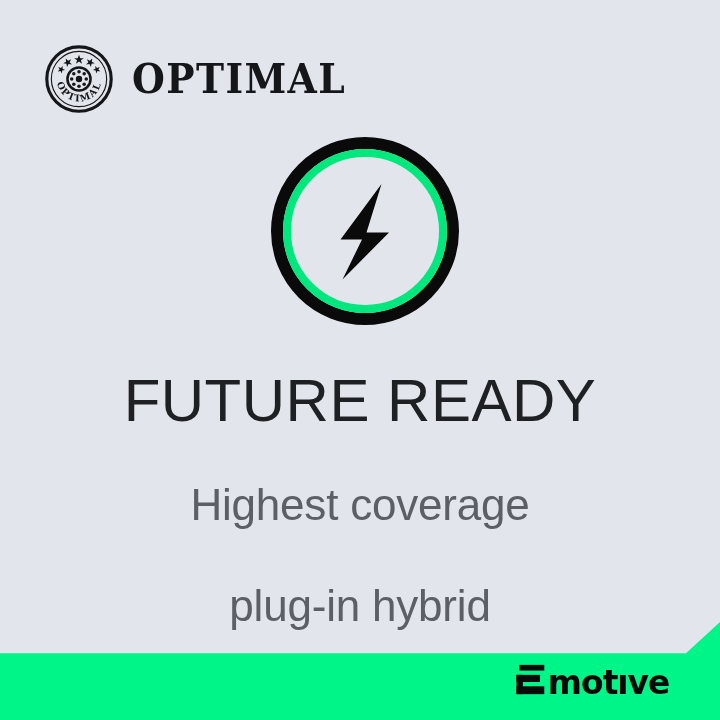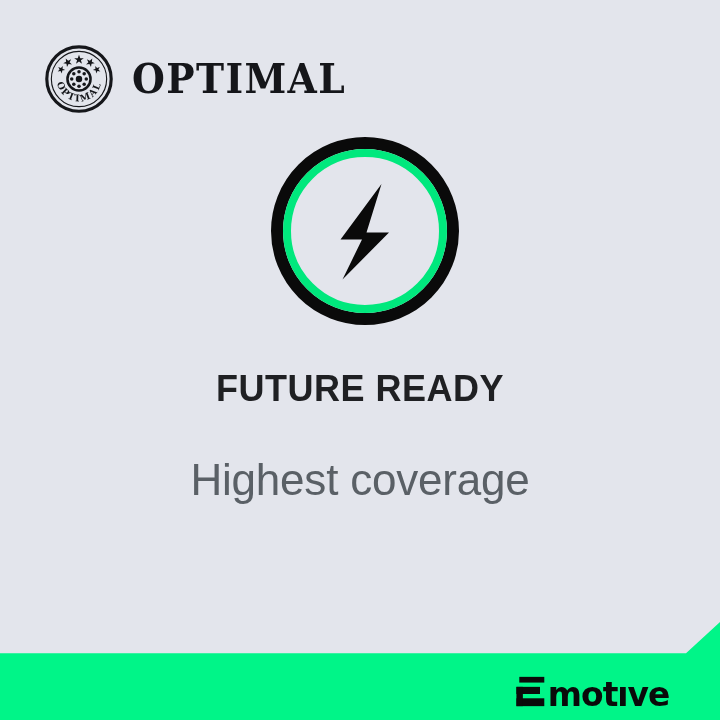--- a/index.html
+++ b/index.html
@@ -61,22 +61,22 @@
   
   .copy {
     position: absolute;
     left: 0;
     right: 0;
     top: 370px;
     text-align: center;
   }
   .headline {
     font-family: "Liberation Sans", sans-serif;
-    font-weight: bold;
-    font-size: 36px;
+    font-weight: normal;
+    font-size: 60px;
     letter-spacing: 0.5px;
     color: #1f2023;
     line-height: 1.04;
     margin: 0;
   }
   .subcopy {
     margin: 22px 0 0 0;
     font-family: "Liberation Sans", sans-serif;
     font-weight: normal;
     font-size: 44px;
@@ -92,21 +92,21 @@
     left: 0;
     right: 0;
     bottom: 0;
     height: 98px;
     background: #00f588;
     clip-path: polygon(0 32%, 686px 32%, 720px 0, 720px 100%, 0 100%);
   }
   .banner-logo {
     position: absolute;
     right: 26px;
-    bottom: 6px;
+    bottom: 18px;
     display: flex;
     align-items: flex-end;
     height: 44px;
   }
   .banner-logo svg { display: block; height: 40px; }
 
   .sr {
     position: absolute;
     width: 1px; height: 1px;
     overflow: hidden;
@@ -179,20 +179,21 @@
 
       <path d="M 110.5,47 L 69.5,102.5 L 91,102.5 L 71.5,142.5 L 118,95.5 L 95.5,95.5 Z" fill="#0a0a0a"></path>
     </svg>
   </div>
 
   <div class="copy">
     <h1 class="headline">FUTURE READY</h1>
 
     <p class="subcopy">
       <span class="line">Highest coverage</span>
+      <span class="line">plug-in hybrid</span>
     </p>
   </div>
 
   <div class="banner">
     <div class="banner-logo">
       <svg viewBox="0 0 250 56" xmlns="http://www.w3.org/2000/svg" aria-hidden="true">
 
         <g fill="#0a0a0a">
           <rect x="6" y="4" width="35" height="8"></rect>
           <rect x="2" y="18" width="33" height="10"></rect>

